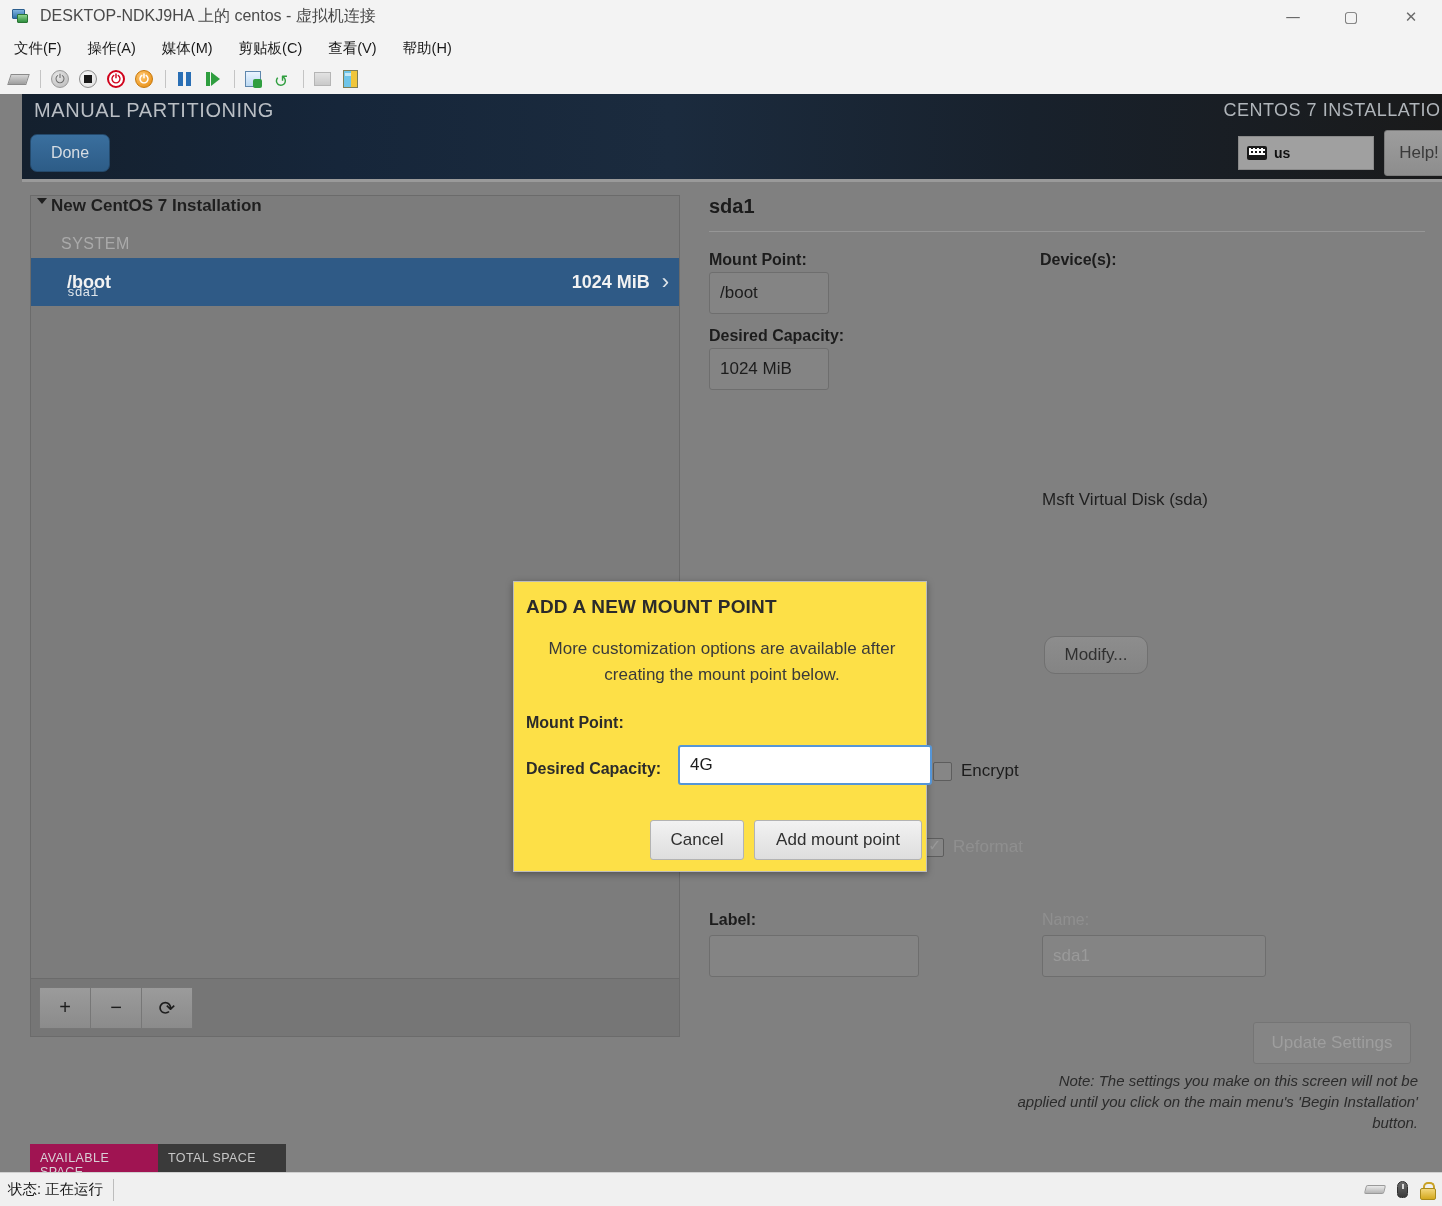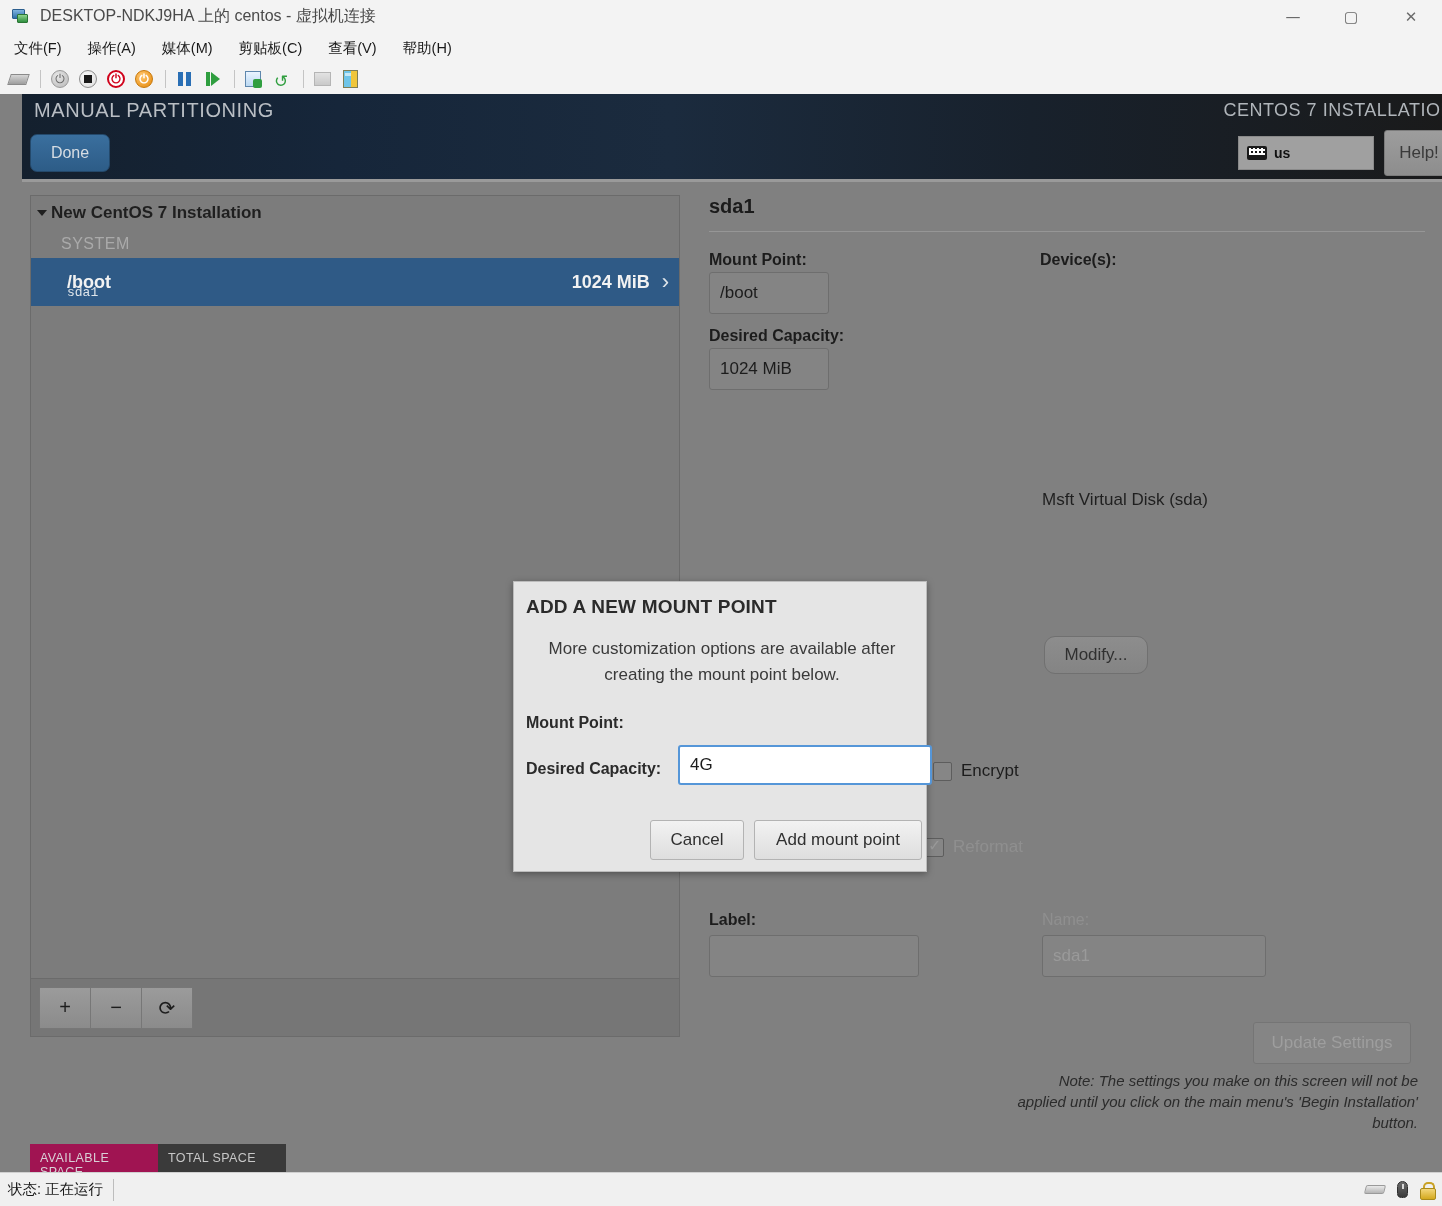--- a/index.html
+++ b/index.html
@@ -133,21 +133,21 @@
     background: linear-gradient(#9d9d9d,#8d8d8d); border: 1px solid #7b7b7b; border-radius: 3px;
     color: #3a3a3a; font-size: 17px; display: flex; align-items: center; justify-content: center;
   }
 
   
   .left-pane {
     position: absolute; left: 30px; top: 101px; width: 650px; height: 842px;
     background: #7c7c7c; border: 1px solid #6b6b6b;
   }
   .tree-group {
-    height: 34px; display: flex; align-items: center; padding-left: 8px;
+    height: 34px; display: flex; padding-left: 8px;
     font-size: 17px; font-weight: bold; color: #1f1f1f;
   }
   .tri { width: 0; height: 0; border-left: 6px solid #1f1f1f; border-top: 5px solid transparent;
          border-bottom: 5px solid transparent; transform: rotate(90deg); margin-right: 6px; }
   .tree-sub {
     height: 28px; padding-left: 30px; display: flex; align-items: center;
     font-size: 16px; color: #aaaaaa; letter-spacing: .5px;
   }
   .part-row {
     position: relative; height: 48px; background: #2f5a86;
@@ -209,21 +209,21 @@
     display: flex; align-items: center; justify-content: center; font-size: 17px; color: #9e9e9e;
   }
   .note {
     position: absolute; left: 1010px; top: 976px; width: 408px; text-align: right;
     font-size: 15px; font-style: italic; color: #2b2b2b; line-height: 21px;
   }
 
   
   .modal {
     position: absolute; left: 513px; top: 487px; width: 414px; height: 291px;
-    background: #e5e5e5; border: 1px solid #bcbcbc; z-index: 50;
+    background: #fde047; border: 1px solid #bcbcbc; z-index: 50;
     box-shadow: 0 2px 7px rgba(0,0,0,.35);
   }
   .modal-title { position: absolute; left: 12px; top: 14px; font-size: 19px; font-weight: bold; color: #2b2b2b; letter-spacing: .2px;}
   .modal-sub {
     position: absolute; left: 12px; top: 54px; width: 392px; text-align: center;
     font-size: 17px; color: #3a3a3a; line-height: 26px;
   }
   .m-lbl { position: absolute; font-size: 16px; font-weight: bold; color: #2b2b2b; }
   .m-combo {
     position: absolute; left: 155px; top: 122px; width: 252px; height: 40px;

